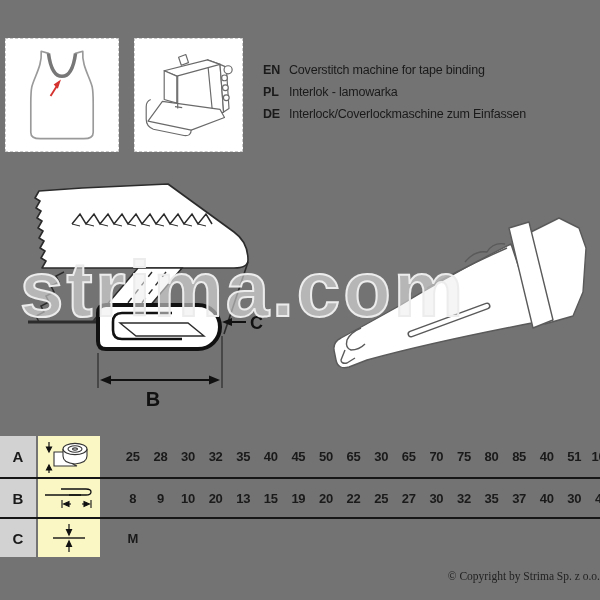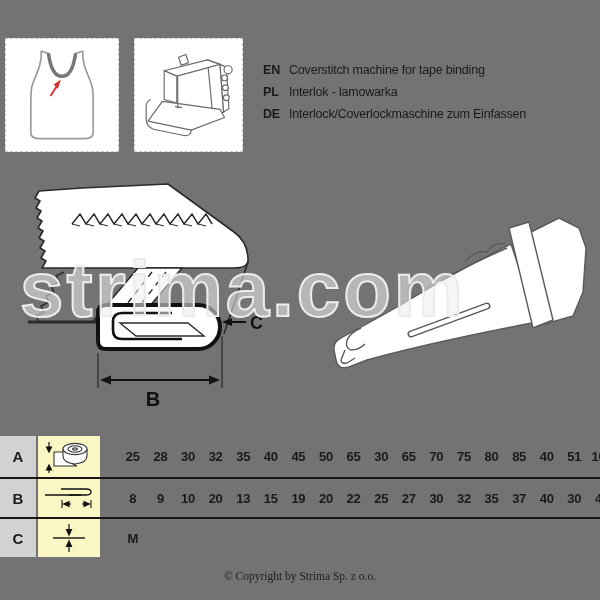--- a/index.html
+++ b/index.html
@@ -34,21 +34,21 @@
   .t-row.b{height:38px;border-bottom:2px solid #161616;}
   .t-row.c{height:38px;}
   .t-key{width:36px;flex:none;background:#d2d2d2;display:flex;align-items:center;justify-content:center;
          font-weight:bold;font-size:15px;margin-right:2px;}
   .t-icon{width:62px;flex:none;background:#fbf7c5;display:flex;align-items:center;justify-content:center;}
   .t-icon svg{width:56px;height:36px;}
   .t-vals{flex:1;display:flex;align-items:center;padding-left:3px;margin-left:16px;}
   .t-vals .val{width:27.6px;flex:none;text-align:center;font-weight:bold;font-size:13px;letter-spacing:-0.3px;}
 
   
-  .footer{position:absolute;left:0;top:570px;width:600px;text-align:center;
+  .footer{position:absolute;left:0;top:570px;width:600px;text-align:right;
           font-family:"Liberation Serif",serif;font-size:11.5px;color:#222;}
 
   svg text{font-family:"Liberation Sans",sans-serif;}
 </style>
 </head>
 <body>
 
 <div class="page">
 
   <div class="icon-box box1">

